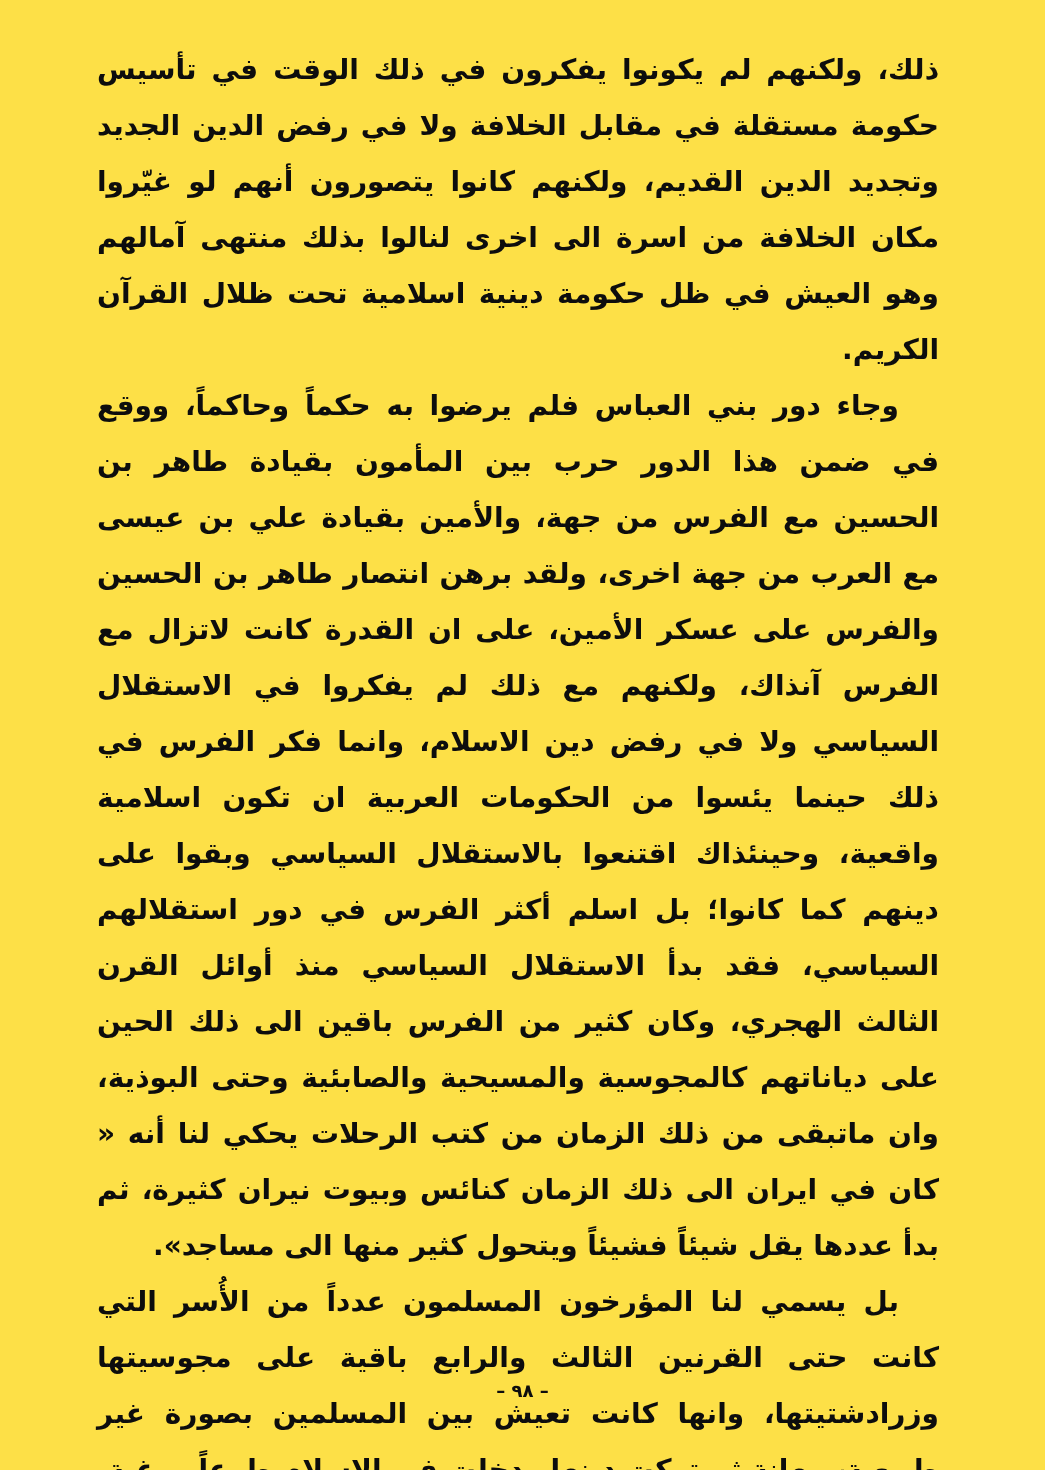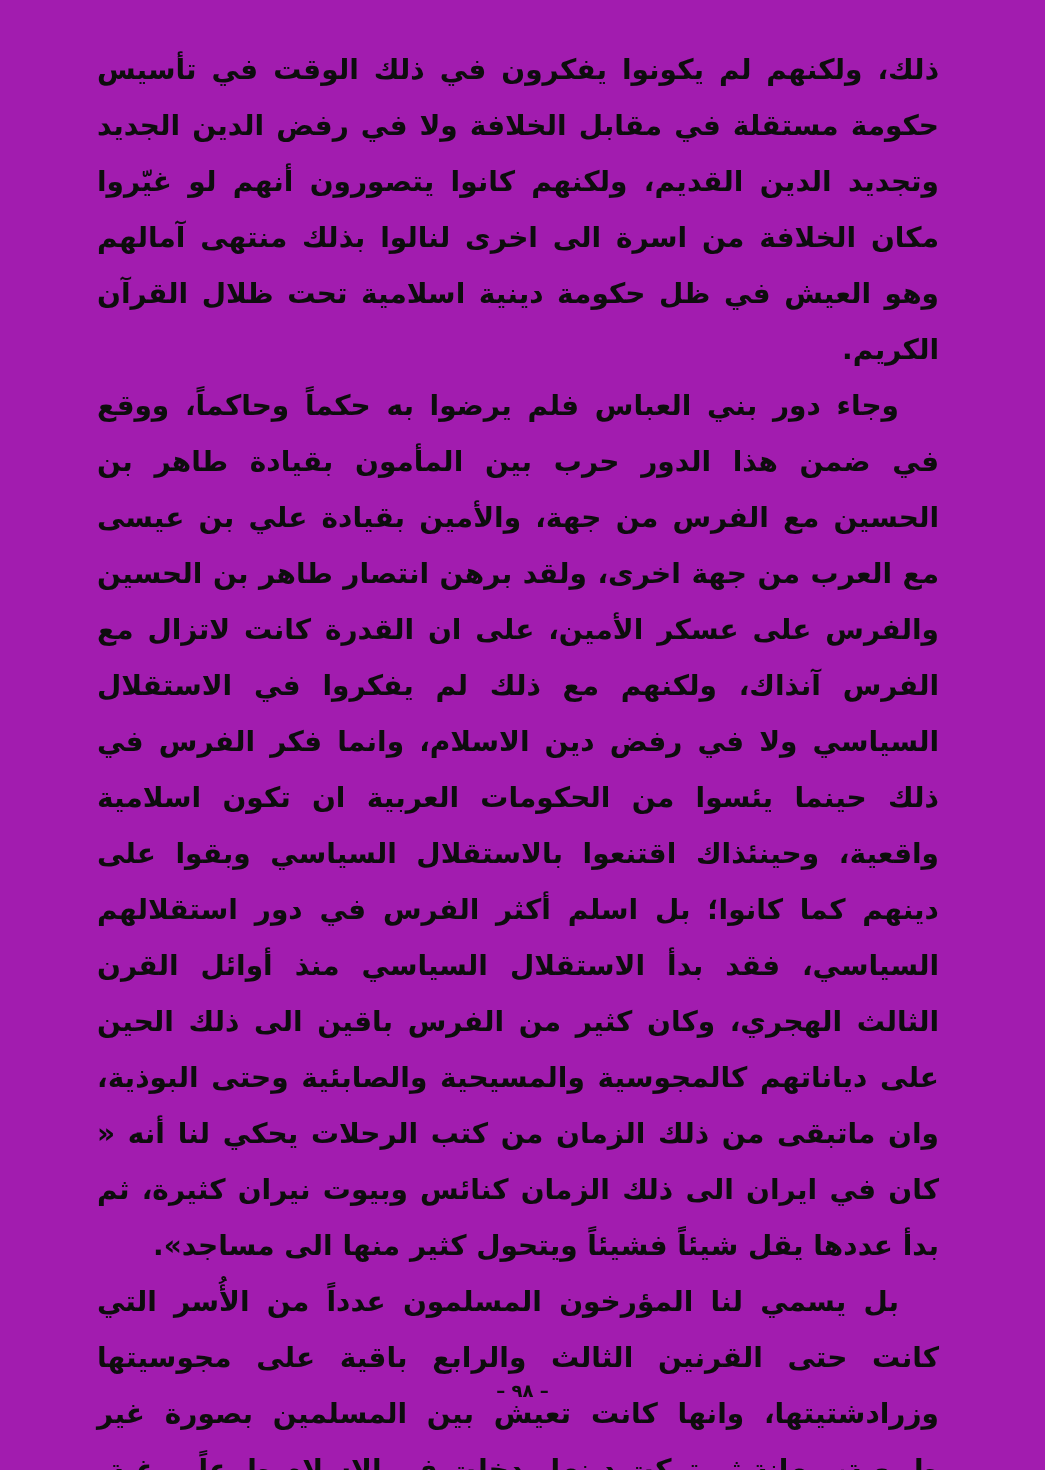--- a/index.html
+++ b/index.html
@@ -4,21 +4,21 @@
 <style>
   html, body {
     margin: 0;
     padding: 0;
     background: #ffffff;
   }
   .page {
     position: relative;
     width: 1045px;
     height: 1470px;
-    background: #a21caf;
+    background: #fde047;
     overflow: hidden;
     font-family: "DejaVu Sans", sans-serif;
     color: #0d0d0d;
   }
   .text-block {
     position: absolute;
     top: 42px;
     right: 106px;
     width: 842px;
     direction: rtl;

